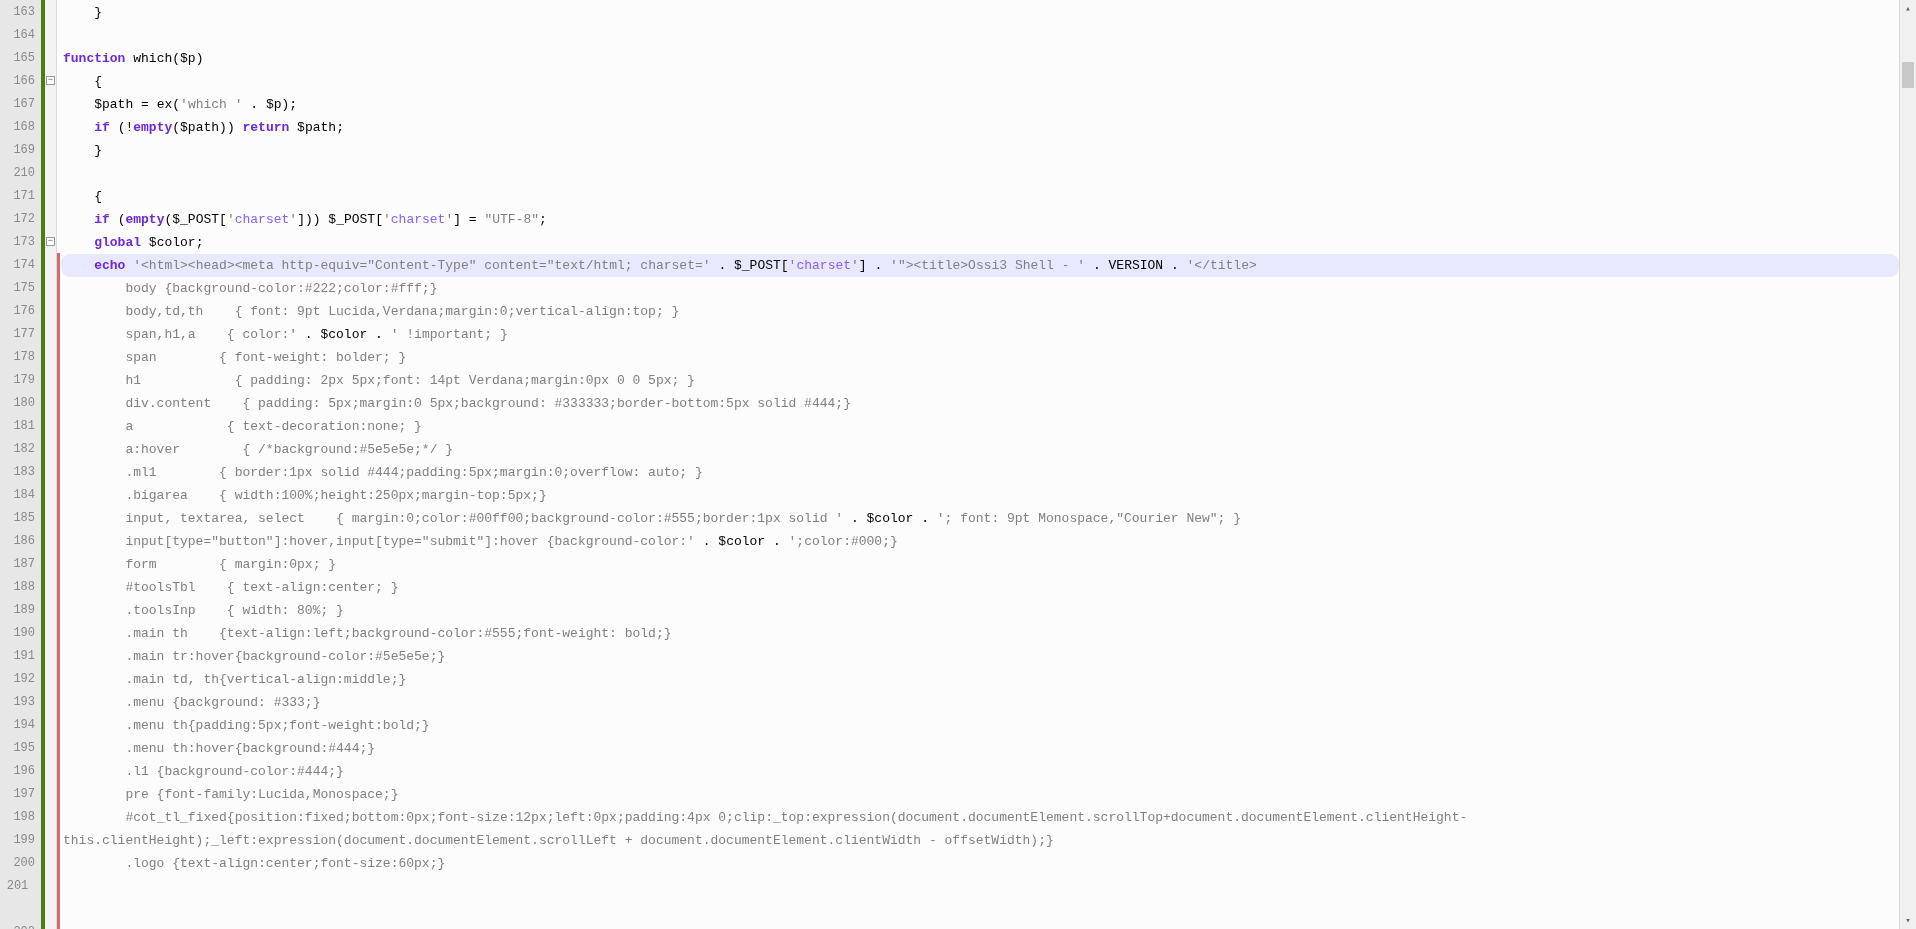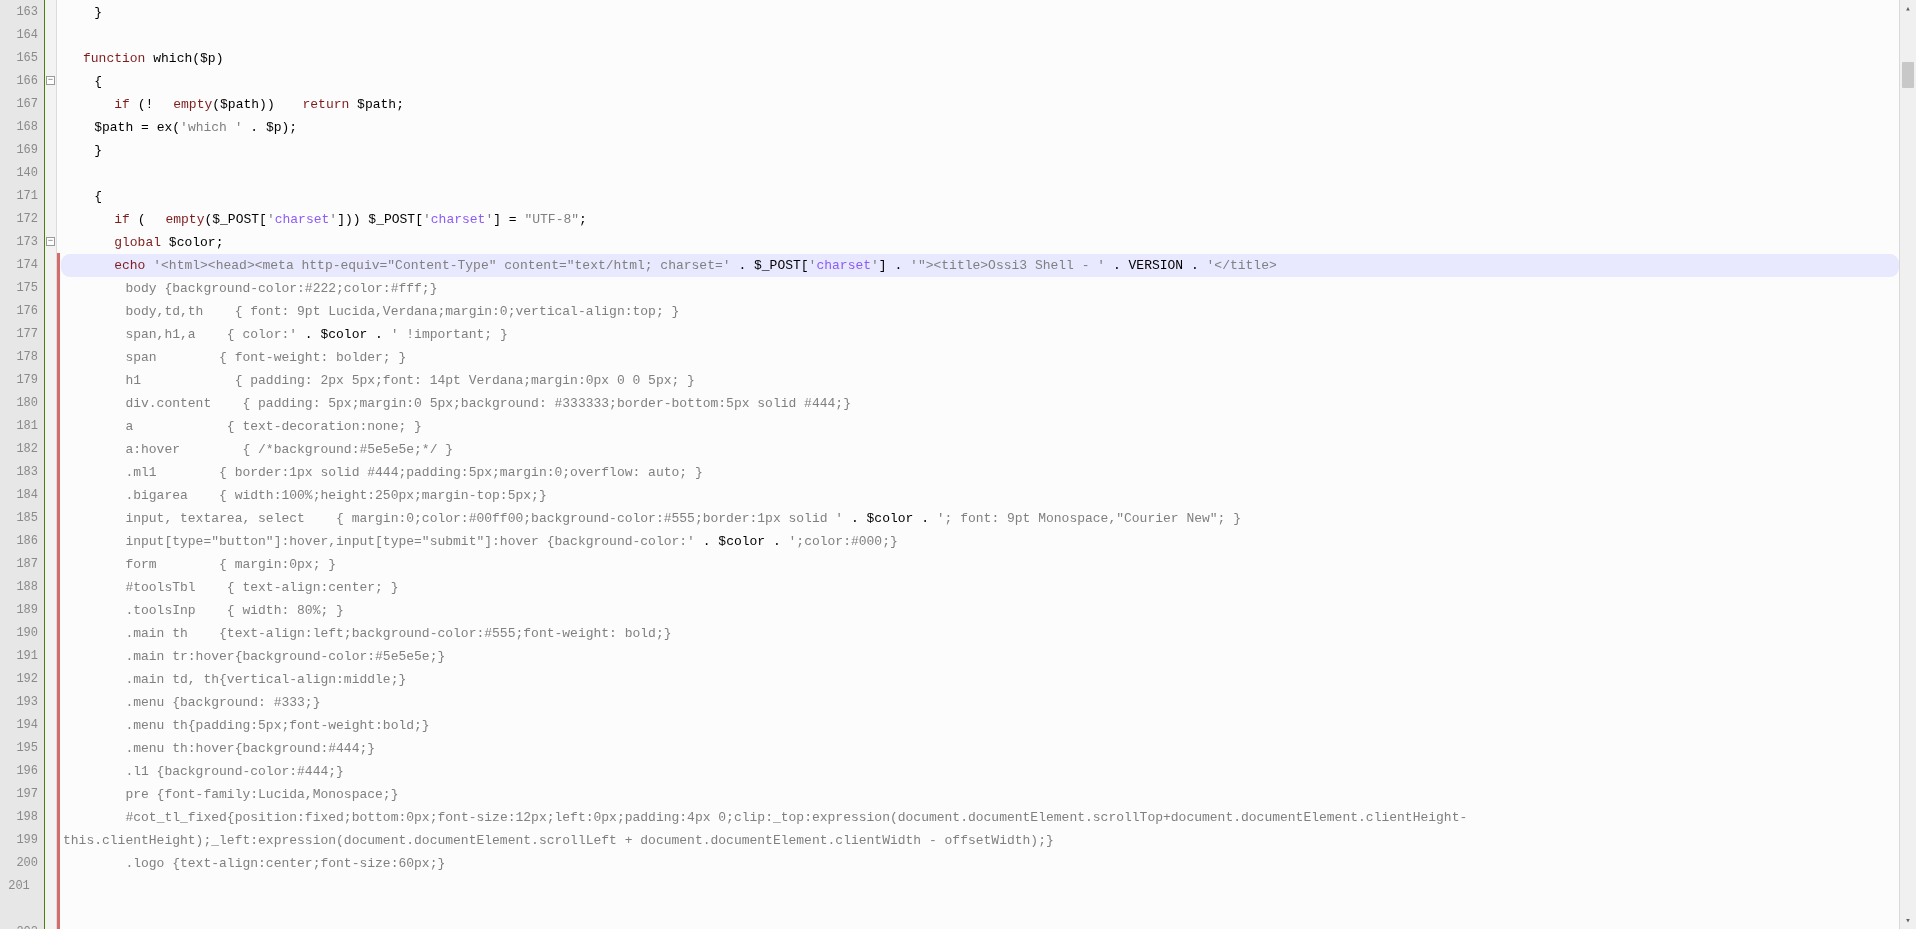--- a/index.html
+++ b/index.html
@@ -13,21 +13,21 @@
   .editor-wrap {
     display: flex;
     height: 929px;
     width: 1916px;
     background: #fcfcfc;
     position: relative;
   }
   .gutter {
     width: 45px;
     background: #e7e7e7;
-    border-right: 1px solid #4d7c0f;
+    border-right: 4px solid #4d7c0f;
     text-align: right;
     padding-top: 1px;
     flex-shrink: 0;
   }
   .gutter .ln {
     height: 23px;
     line-height: 23px;
     padding-right: 6px;
     color: #8a8a8a;
     font-size: 12px;
@@ -71,21 +71,21 @@
     height: 23px;
     line-height: 23px;
     white-space: pre;
     padding-left: 2px;
     color: #000;
   }
   .code-line.hl {
     background: #e8e8ff;
     border-radius: 9px;
   }
-  .kw   { color: #7f1d1d; font-weight: normal; margin-left: 20px; }   
+  .kw   { color: #6d28d9; font-weight: bold; }   
   .fn   { color: #000; }
   .var  { color: #000; }
   .str  { color: #808080; }                       
   .strq { color: #808080; }
   .idx  { color: #8b5cf6; }                       
   .const{ color: #000; }
   .scrollbar-v {
     width: 17px;
     background: #f0f0f0;
     border-left: 1px solid #d9d9d9;
@@ -115,21 +115,21 @@
 <div class="editor-wrap">
 
   <div class="gutter">
       <div class="ln">163</div>
       <div class="ln">164</div>
       <div class="ln">165</div>
       <div class="ln">166</div>
       <div class="ln">167</div>
       <div class="ln">168</div>
       <div class="ln">169</div>
-      <div class="ln">140</div>
+      <div class="ln">210</div>
       <div class="ln">171</div>
       <div class="ln">172</div>
       <div class="ln">173</div>
       <div class="ln">174</div>
       <div class="ln">175</div>
       <div class="ln">176</div>
       <div class="ln">177</div>
       <div class="ln">178</div>
       <div class="ln">179</div>
       <div class="ln">180</div>
@@ -164,22 +164,22 @@
 
   <div class="mod-bar">
       <div class="mod-red" style="top: 253px; bottom: 0px;"></div>
     </div>
 
   <div class="code-area">
       <div class="code-line">    }</div>
       <div class="code-line"></div>
       <div class="code-line"><span class="kw">function</span> <span class="fn">which</span>(<span class="var">$p</span>)</div>
       <div class="code-line">    {</div>
+      <div class="code-line">    <span class="var">$path</span> = <span class="fn">ex</span>(<span class="strq">'</span><span class="str">which </span><span class="strq">'</span> . <span class="var">$p</span>);</div>
       <div class="code-line">    <span class="kw">if</span> (!<span class="kw">empty</span>(<span class="var">$path</span>)) <span class="kw">return</span> <span class="var">$path</span>;</div>
-      <div class="code-line">    <span class="var">$path</span> = <span class="fn">ex</span>(<span class="strq">'</span><span class="str">which </span><span class="strq">'</span> . <span class="var">$p</span>);</div>
       <div class="code-line">    }</div>
       <div class="code-line"></div>
       <div class="code-line">    {</div>
       <div class="code-line">    <span class="kw">if</span> (<span class="kw">empty</span>(<span class="var">$_POST</span>[<span class="strq">'</span><span class="idx">charset</span><span class="strq">'</span>])) <span class="var">$_POST</span>[<span class="strq">'</span><span class="idx">charset</span><span class="strq">'</span>] = <span class="strq">"</span><span class="str">UTF-8</span><span class="strq">"</span>;</div>
       <div class="code-line">    <span class="kw">global</span> <span class="var">$color</span>;</div>
       <div class="code-line hl">    <span class="kw">echo</span> <span class="strq">'</span><span class="str">&lt;html&gt;&lt;head&gt;&lt;meta http-equiv="Content-Type" content="text/html; charset=</span><span class="strq">'</span> . <span class="var">$_POST</span>[<span class="strq">'</span><span class="idx">charset</span><span class="strq">'</span>] . <span class="strq">'</span><span class="str">"&gt;&lt;title&gt;Ossi3 Shell - </span><span class="strq">'</span> . <span class="const">VERSION</span> . <span class="strq">'</span><span class="str">&lt;/title&gt;</span></div>
       <div class="code-line"><span class="str">        body {background-color:#222;color:#fff;}</span></div>
       <div class="code-line"><span class="str">        body,td,th    { font: 9pt Lucida,Verdana;margin:0;vertical-align:top; }</span></div>
       <div class="code-line"><span class="str">        span,h1,a    { color:</span><span class="strq">'</span> . <span class="var">$color</span> . <span class="strq">'</span><span class="str"> !important; }</span></div>
       <div class="code-line"><span class="str">        span        { font-weight: bolder; }</span></div>

